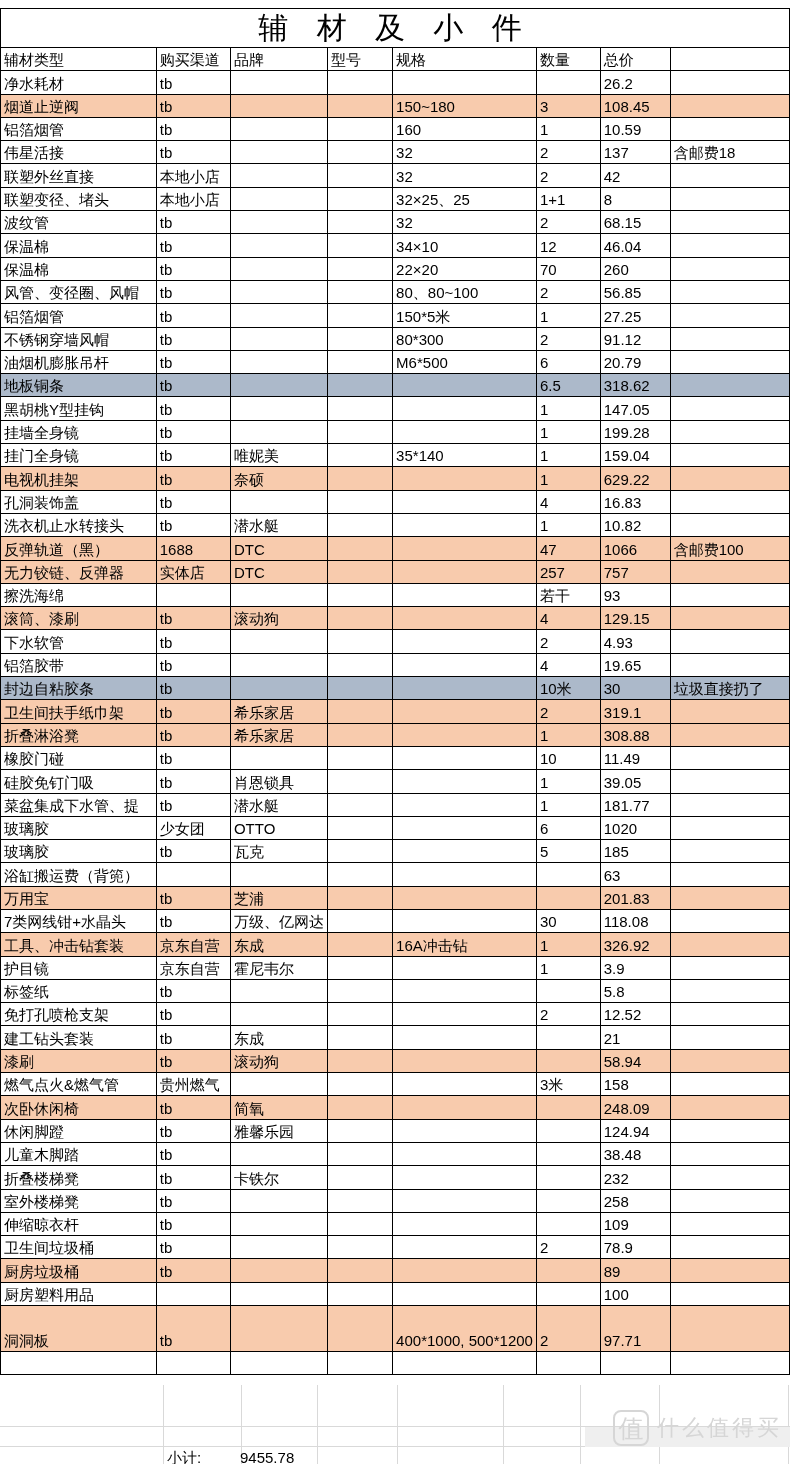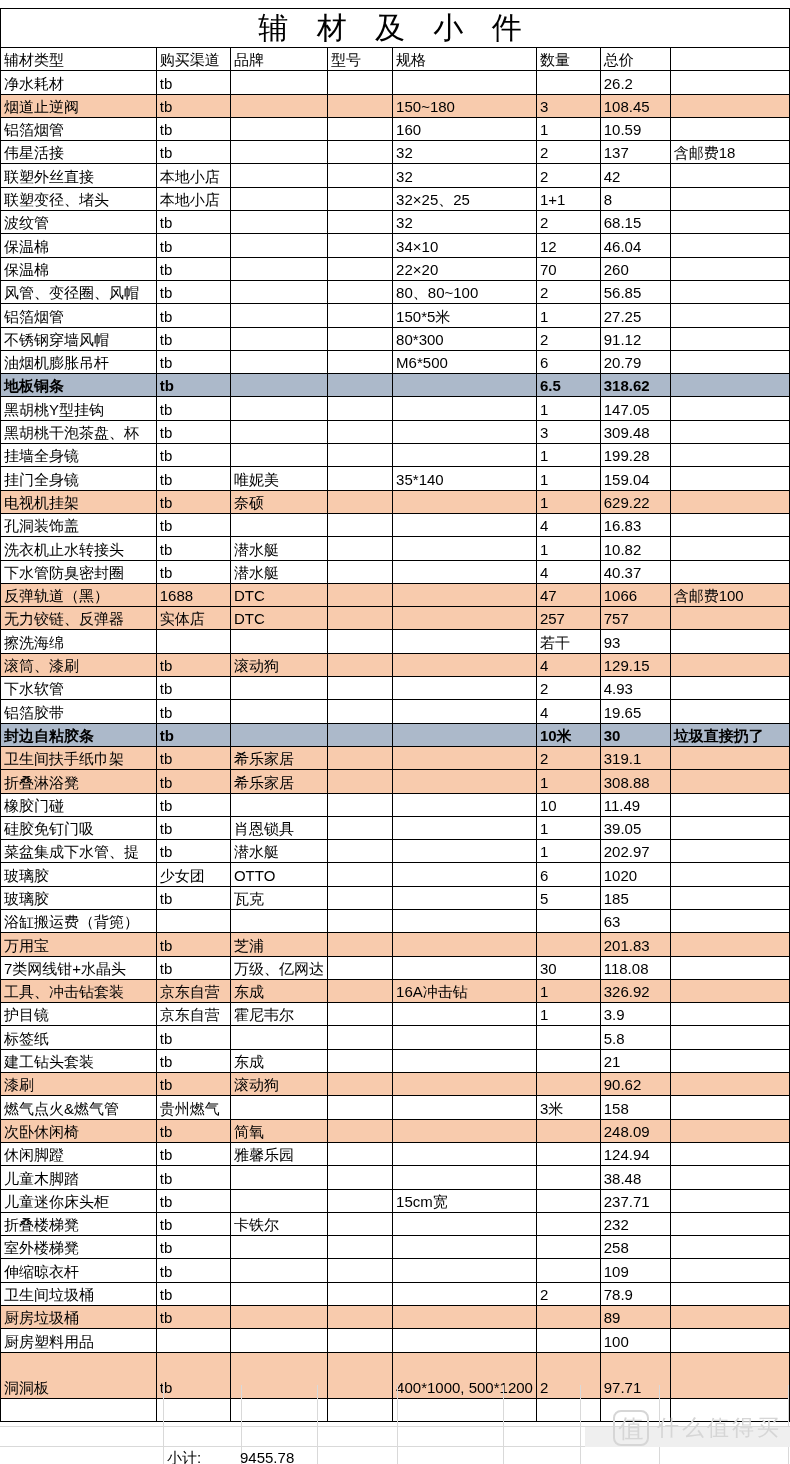--- a/index.html
+++ b/index.html
@@ -24,21 +24,21 @@
     height:38px;
     font-size:30px;
     letter-spacing:10px;
     text-align:center;
     vertical-align:middle;
     overflow:hidden;
   }
   td.num{text-align:right;}
   td.spec{white-space:pre-line;}
   tr.row-orange td{background:var(--orange);}
-  tr.row-blue td{background:var(--blue);font-weight:bold;}
+  tr.row-blue td{background:var(--blue);}
   tr.row-tall td{height:45px;}
 
   .below-deco{position:absolute;left:0;top:1377px;width:790px;height:87px;}
   .vline{position:absolute;top:0;width:1px;height:87px;background:#d9d9d9;}
   .hline{position:absolute;left:0;width:790px;height:1px;background:#d9d9d9;}
   .band{position:absolute;left:585px;top:42px;width:205px;height:20px;background:#efefef;}
 
   .footer-row{position:absolute;left:0;top:1438px;width:790px;height:24px;font-size:15px;line-height:24px;}
   .footer-label{position:absolute;left:167px;}
   .footer-value{position:absolute;left:240px;width:76px;text-align:left;}
@@ -223,30 +223,20 @@
           <td>黑胡桃Y型挂钩</td>
           <td>tb</td>
           <td></td>
           <td></td>
           <td class="spec"></td>
           <td class="num">1</td>
           <td class="num">147.05</td>
           <td></td>
         </tr>
         <tr>
-          <td>黑胡桃干泡茶盘、杯</td>
-          <td>tb</td>
-          <td></td>
-          <td></td>
-          <td class="spec"></td>
-          <td class="num">3</td>
-          <td class="num">309.48</td>
-          <td></td>
-        </tr>
-        <tr>
           <td>挂墙全身镜</td>
           <td>tb</td>
           <td></td>
           <td></td>
           <td class="spec"></td>
           <td class="num">1</td>
           <td class="num">199.28</td>
           <td></td>
         </tr>
         <tr>
@@ -280,30 +270,20 @@
           <td></td>
         </tr>
         <tr>
           <td>洗衣机止水转接头</td>
           <td>tb</td>
           <td>潜水艇</td>
           <td></td>
           <td class="spec"></td>
           <td class="num">1</td>
           <td class="num">10.82</td>
-          <td></td>
-        </tr>
-        <tr>
-          <td>下水管防臭密封圈</td>
-          <td>tb</td>
-          <td>潜水艇</td>
-          <td></td>
-          <td class="spec"></td>
-          <td class="num">4</td>
-          <td class="num">40.37</td>
           <td></td>
         </tr>
         <tr class="row-orange">
           <td>反弹轨道（黑）</td>
           <td class="num">1688</td>
           <td>DTC</td>
           <td></td>
           <td class="spec"></td>
           <td class="num">47</td>
           <td class="num">1066</td>
@@ -409,21 +389,21 @@
           <td class="num">39.05</td>
           <td></td>
         </tr>
         <tr>
           <td>菜盆集成下水管、提</td>
           <td>tb</td>
           <td>潜水艇</td>
           <td></td>
           <td class="spec"></td>
           <td class="num">1</td>
-          <td class="num">202.97</td>
+          <td class="num">181.77</td>
           <td></td>
         </tr>
         <tr>
           <td>玻璃胶</td>
           <td>少女团</td>
           <td>OTTO</td>
           <td></td>
           <td class="spec"></td>
           <td class="num">6</td>
           <td class="num">1020</td>
@@ -493,37 +473,47 @@
           <td>标签纸</td>
           <td>tb</td>
           <td></td>
           <td></td>
           <td class="spec"></td>
           <td></td>
           <td class="num">5.8</td>
           <td></td>
         </tr>
         <tr>
+          <td>免打孔喷枪支架</td>
+          <td>tb</td>
+          <td></td>
+          <td></td>
+          <td class="spec"></td>
+          <td class="num">2</td>
+          <td class="num">12.52</td>
+          <td></td>
+        </tr>
+        <tr>
           <td>建工钻头套装</td>
           <td>tb</td>
           <td>东成</td>
           <td></td>
           <td class="spec"></td>
           <td></td>
           <td class="num">21</td>
           <td></td>
         </tr>
         <tr class="row-orange">
           <td>漆刷</td>
           <td>tb</td>
           <td>滚动狗</td>
           <td></td>
           <td class="spec"></td>
           <td></td>
-          <td class="num">90.62</td>
+          <td class="num">58.94</td>
           <td></td>
         </tr>
         <tr>
           <td>燃气点火&amp;燃气管</td>
           <td>贵州燃气</td>
           <td></td>
           <td></td>
           <td class="spec"></td>
           <td>3米</td>
           <td class="num">158</td>
@@ -550,30 +540,20 @@
           <td></td>
         </tr>
         <tr>
           <td>儿童木脚踏</td>
           <td>tb</td>
           <td></td>
           <td></td>
           <td class="spec"></td>
           <td></td>
           <td class="num">38.48</td>
-          <td></td>
-        </tr>
-        <tr>
-          <td>儿童迷你床头柜</td>
-          <td>tb</td>
-          <td></td>
-          <td></td>
-          <td class="spec">15cm宽</td>
-          <td></td>
-          <td class="num">237.71</td>
           <td></td>
         </tr>
         <tr>
           <td>折叠楼梯凳</td>
           <td>tb</td>
           <td>卡铁尔</td>
           <td></td>
           <td class="spec"></td>
           <td></td>
           <td class="num">232</td>

